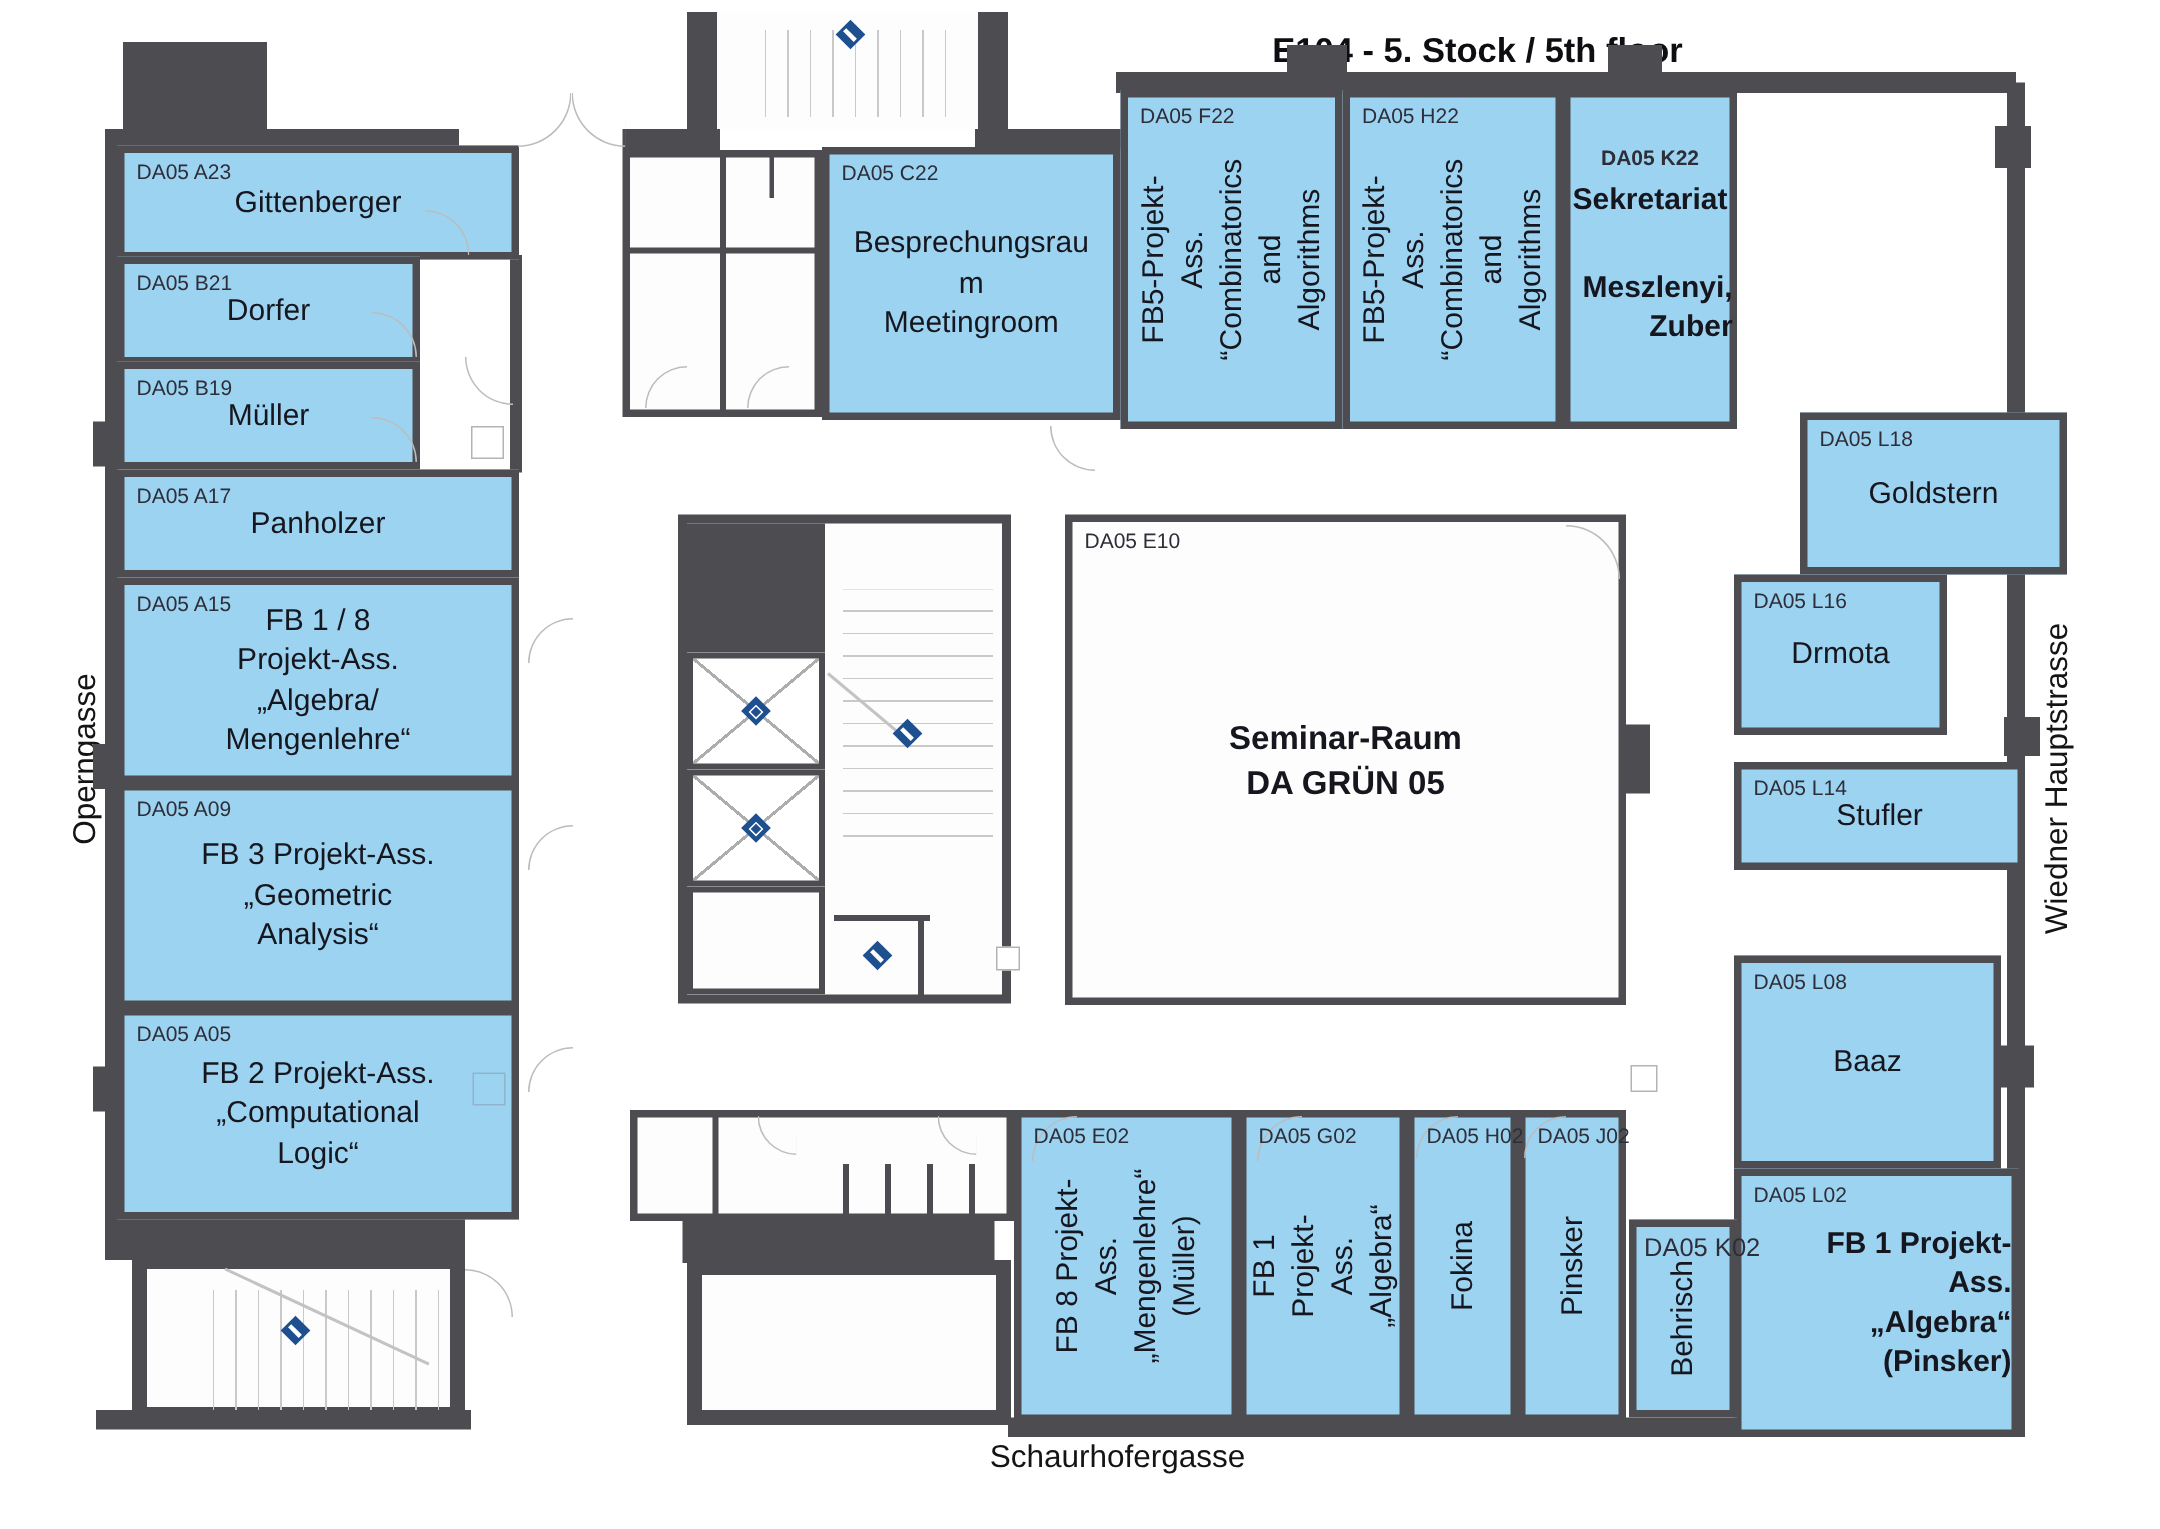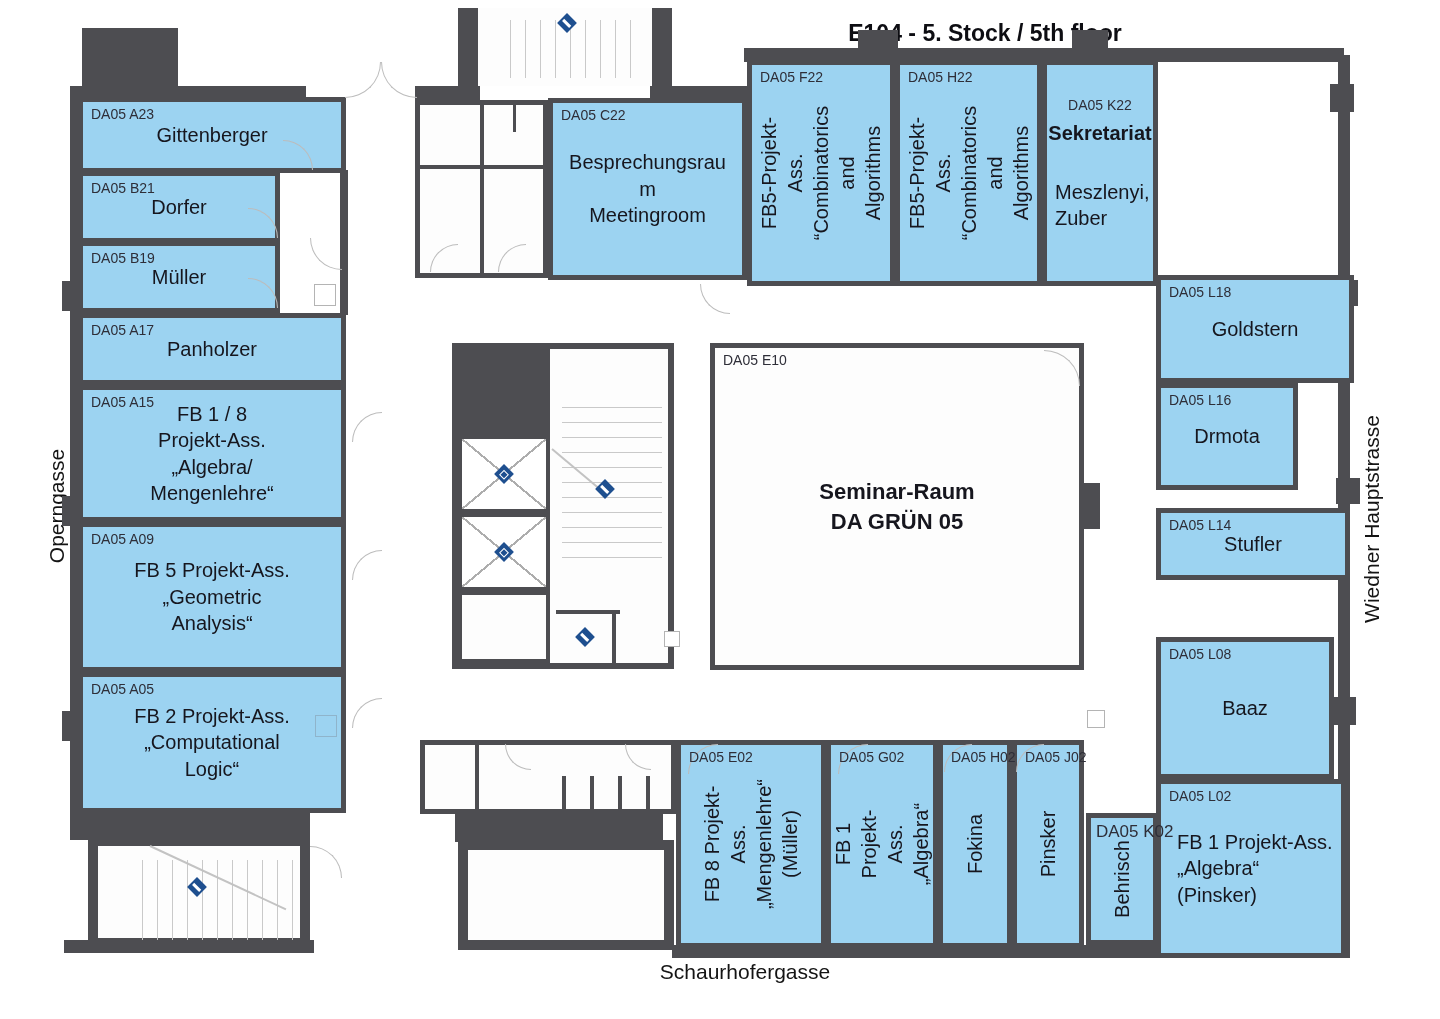--- a/index.html
+++ b/index.html
@@ -1,25 +1,25 @@
 <!DOCTYPE html>
 <html><head>
 <meta charset="utf-8">
 <style>
   html,body{margin:0;padding:0;background:#fff;}
   #plan{position:relative;width:1440px;height:1019px;background:#ffffff;overflow:hidden;
         font-family:"Liberation Sans",sans-serif;color:#16161e;}
   .room{position:absolute;box-sizing:border-box;background:#9cd3f1;border:5px solid #4d4d51;}
   .room.white{background:#fdfdfd;}
   .code{position:absolute;top:4px;left:8px;font-size:14px;color:#2e2e38;white-space:nowrap;z-index:3;}
-  .code.center{left:50%;transform:translateX(-50%);}
+  .code.center{left:50%;transform:translateX(-50%);font-weight:bold;}
   .name{position:absolute;inset:0;display:flex;align-items:center;justify-content:center;
         text-align:center;font-size:20px;line-height:1.32;white-space:pre-line;z-index:2;}
   .name.bold{font-weight:bold;}
-  .name.left{justify-content:flex-start;text-align:left;padding-left:16px;}
+  .name.left{justify-content:flex-start;text-align:right;padding-left:16px;font-weight:bold;}
   .vwrap{position:absolute;inset:0;display:flex;align-items:center;justify-content:center;z-index:2;}
   .vtext{transform:rotate(-90deg);white-space:pre-line;text-align:center;font-size:20px;line-height:1.3;}
   .w{position:absolute;background:#4d4d51;}
   .arc{position:absolute;border:1.5px solid #bcbcbc;box-sizing:border-box;}
   .arc.tl{border-right:none;border-bottom:none;border-top-left-radius:100% 100%;}
   .arc.tr{border-left:none;border-bottom:none;border-top-right-radius:100% 100%;}
   .arc.bl{border-right:none;border-top:none;border-bottom-left-radius:100% 100%;}
   .arc.br{border-left:none;border-top:none;border-bottom-right-radius:100% 100%;}
   .sq{position:absolute;border:1.5px solid #b4b4b4;background:#fff;box-sizing:border-box;}
   .sq.ghost{background:transparent;border-color:#8fb4cb;}
@@ -104,21 +104,21 @@
   </div>
   <div class="room" style="left:78px;top:385px;width:268px;height:137px">
     <div class="code">DA05 A15</div>
     <div class="name">FB 1 / 8
 Projekt-Ass.
 „Algebra/
 Mengenlehre“</div>
   </div>
   <div class="room" style="left:78px;top:522px;width:268px;height:150px">
     <div class="code">DA05 A09</div>
-    <div class="name">FB 5 Projekt-Ass.
+    <div class="name">FB 3 Projekt-Ass.
 „Geometric
 Analysis“</div>
   </div>
   <div class="room" style="left:78px;top:672px;width:268px;height:141px">
     <div class="code">DA05 A05</div>
     <div class="name">FB 2 Projekt-Ass.
 „Computational
 Logic“</div>
   </div>
 
@@ -144,21 +144,21 @@
 Algorithms</div>
       </div>
   </div>
   <div class="room" style="left:1042px;top:60px;width:116px;height:226px">
     <div class="code center" style="top:32px">DA05 K22</div>
     <div class="name bold" style="top:38px;bottom:auto;height:60px">Sekretariat</div>
     <div class="name left" style="top:108px;bottom:auto;height:64px;padding-left:8px">Meszlenyi,
 Zuber</div>
   </div>
 
-  <div class="room" style="left:1156px;top:275px;width:198px;height:108px">
+  <div class="room" style="left:1200px;top:275px;width:178px;height:108px">
     <div class="code">DA05 L18</div>
     <div class="name">Goldstern</div>
   </div>
   <div class="room" style="left:1156px;top:383px;width:142px;height:107px">
     <div class="code">DA05 L16</div>
     <div class="name">Drmota</div>
   </div>
   <div class="room" style="left:1156px;top:508px;width:194px;height:72px">
     <div class="code">DA05 L14</div>
     <div class="name">Stufler</div>

